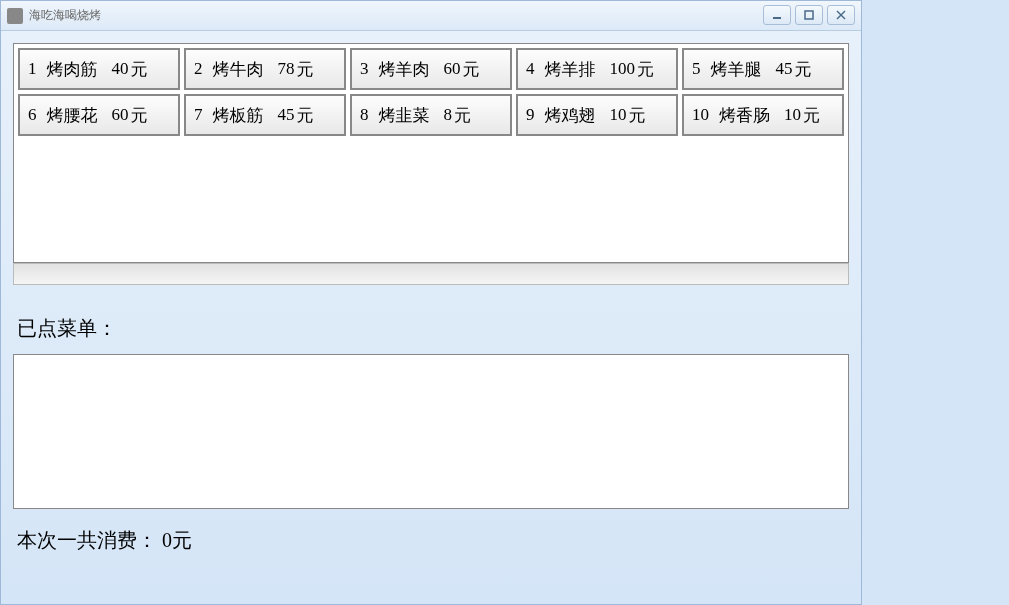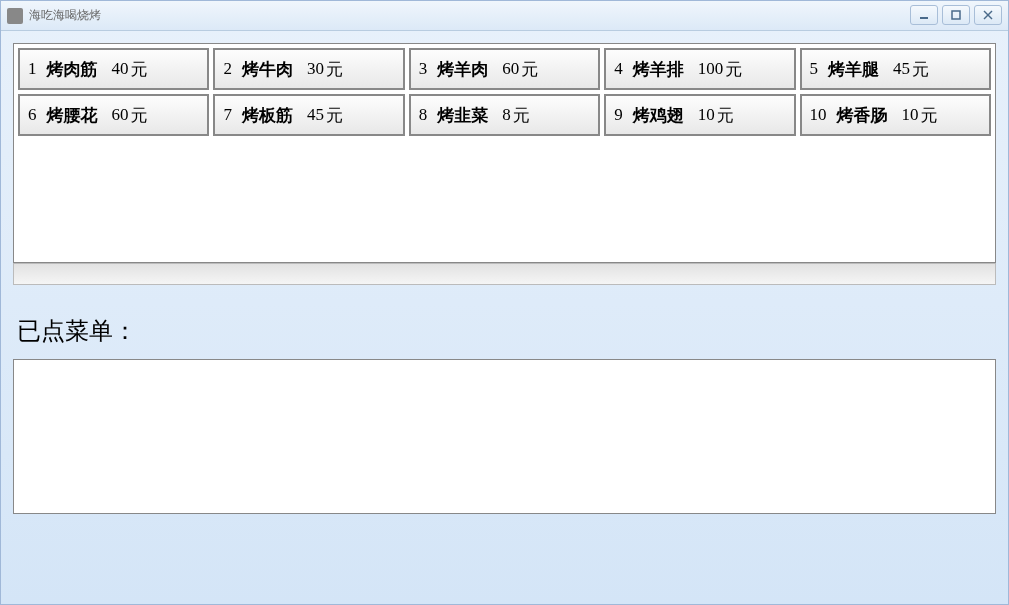--- a/index.html
+++ b/index.html
@@ -8,21 +8,21 @@
       padding: 0;
     }
     body {
       font-family: "SimSun", "宋体", serif;
       background: #d4e5f7;
       width: 1009px;
       height: 605px;
       overflow: hidden;
     }
     .window {
-      width: 1009px;
+      width: 862px;
       height: 605px;
       background: linear-gradient(to bottom, #e8f1fb 0%, #d4e5f7 100%);
       border: 1px solid #a0b8d8;
       position: relative;
     }
     .titlebar {
       height: 30px;
       background: linear-gradient(to bottom, #f0f6fc 0%, #dce9f7 100%);
       border-bottom: 1px solid #b8cce0;
       display: flex;
@@ -91,33 +91,32 @@
       padding: 0 8px;
       font-size: 17px;
       cursor: pointer;
       white-space: nowrap;
     }
     .menu-item .idx {
       margin-right: 10px;
     }
     .menu-item .name {
       margin-right: 14px;
-      font-weight: bold;
     }
     .menu-item .price {
       margin-right: 2px;
     }
     .spacer-bar {
       height: 22px;
       background: linear-gradient(to bottom, #e2e2e2 0%, #f5f5f5 100%);
       border: 1px solid #bbb;
       margin-top: 0;
     }
     .ordered-label {
-      font-size: 24px;
+      font-size: 20px;
       padding: 30px 4px 12px 4px;
     }
     .ordered-panel {
       background: #ffffff;
       border: 1px solid #888;
       height: 155px;
     }
     .total-line {
       font-size: 20px;
       padding: 18px 4px 6px 4px;
@@ -155,21 +154,21 @@
       <div class="menu-grid" id="menu-grid">
           <div class="menu-item">
             <span class="idx">1</span>
             <span class="name">烤肉筋</span>
             <span class="price">40</span>
             <span class="unit">元</span>
           </div>
           <div class="menu-item">
             <span class="idx">2</span>
             <span class="name">烤牛肉</span>
-            <span class="price">30</span>
+            <span class="price">78</span>
             <span class="unit">元</span>
           </div>
           <div class="menu-item">
             <span class="idx">3</span>
             <span class="name">烤羊肉</span>
             <span class="price">60</span>
             <span class="unit">元</span>
           </div>
           <div class="menu-item">
             <span class="idx">4</span>
@@ -215,14 +214,18 @@
           </div>
         </div>
     </div>
 
     <div class="spacer-bar"></div>
 
     <div class="ordered-label">已点菜单：</div>
 
     <div class="ordered-panel"></div>
 
+    <div class="total-line">
+      <span>本次一共消费：</span>
+      <span>0</span><span>元</span>
+    </div>
   </div>
 </div>
 
 </body></html>

